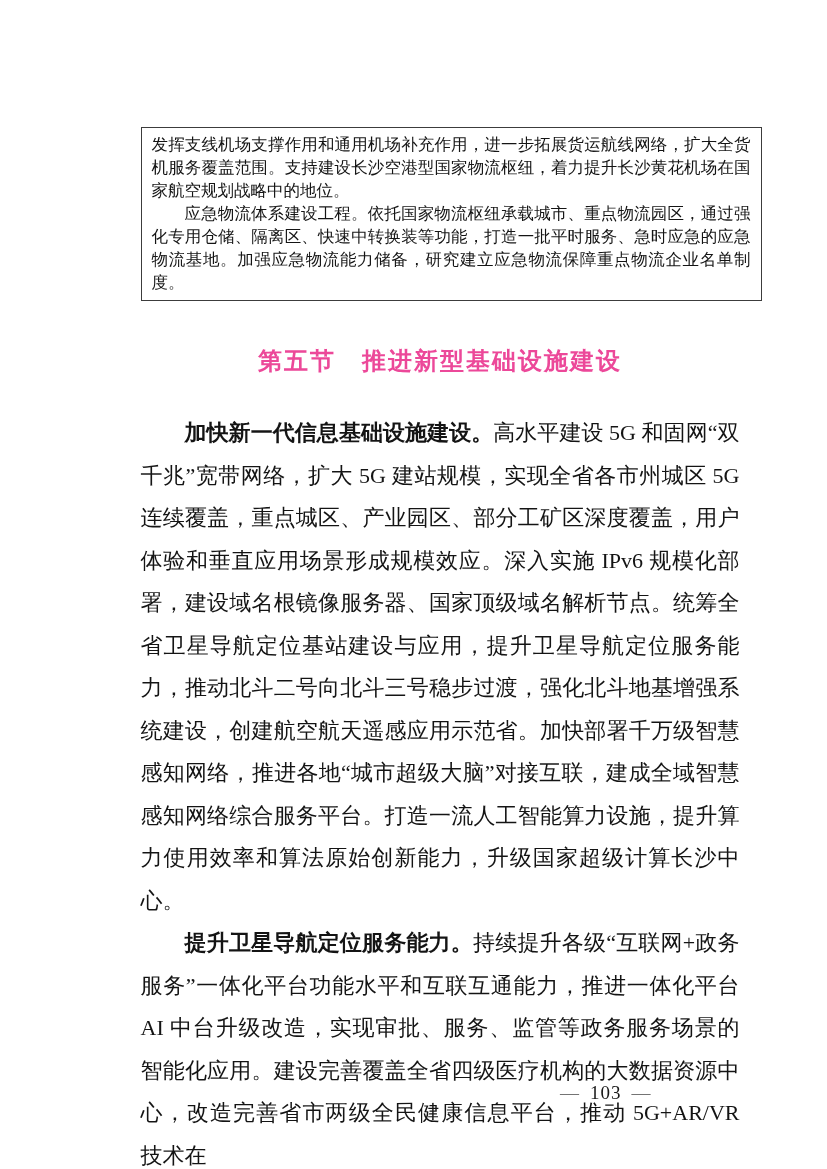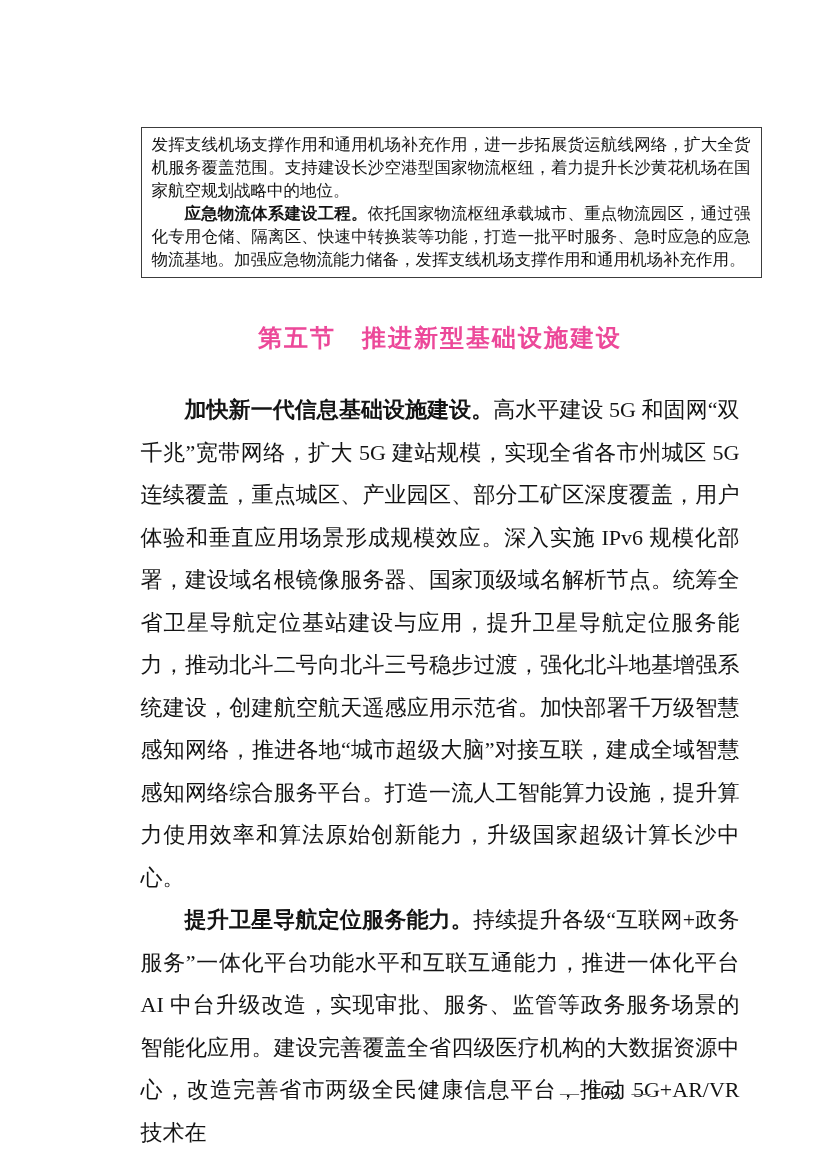--- a/index.html
+++ b/index.html
@@ -31,21 +31,21 @@
     text-align: justify;
     text-justify: inter-ideograph;
   }
   .box-para {
     margin: 0;
   }
   .box-para.indent {
     text-indent: 2em;
   }
   .box-lead {
-    font-weight: 700;
+    font-weight: 400;
     font-family: "Liberation Sans", "DejaVu Sans", sans-serif;
   }
 
   
   .section-heading {
     margin: 44px 0 0 0;
     text-align: center;
     font-size: 24px;
     font-weight: 700;
     letter-spacing: 2px;
@@ -84,21 +84,21 @@
     padding: 0 10px;
   }
 </style>
 </head>
 <body>
 
 <div class="page">
 
   <div class="callout-box">
     <p class="box-para"><span>发挥支线机场支撑作用和通用机场补充作用，进一步拓展货运航线网络，扩大全货机服务覆盖范围。支持建设长沙空港型国家物流枢纽，着力提升长沙黄花机场在国家航空规划战略中的地位。</span></p>
-    <p class="box-para indent"><span class="box-lead">应急物流体系建设工程。</span><span>依托国家物流枢纽承载城市、重点物流园区，通过强化专用仓储、隔离区、快速中转换装等功能，打造一批平时服务、急时应急的应急物流基地。加强应急物流能力储备，发挥支线机场支撑作用和通用机场补充作用。</span></p>
+    <p class="box-para indent"><span class="box-lead">应急物流体系建设工程。</span><span>依托国家物流枢纽承载城市、重点物流园区，通过强化专用仓储、隔离区、快速中转换装等功能，打造一批平时服务、急时应急的应急物流基地。加强应急物流能力储备，研究建立应急物流保障重点物流企业名单制度。</span></p>
   </div>
 
   <h2 class="section-heading">第五节　推进新型基础设施建设</h2>
 
   <div class="body-text">
     <p class="body-para"><span class="para-lead">加快新一代信息基础设施建设。</span><span>高水平建设 5G 和固网“双千兆”宽带网络，扩大 5G 建站规模，实现全省各市州城区 5G 连续覆盖，重点城区、产业园区、部分工矿区深度覆盖，用户体验和垂直应用场景形成规模效应。深入实施 IPv6 规模化部署，建设域名根镜像服务器、国家顶级域名解析节点。统筹全省卫星导航定位基站建设与应用，提升卫星导航定位服务能力，推动北斗二号向北斗三号稳步过渡，强化北斗地基增强系统建设，创建航空航天遥感应用示范省。加快部署千万级智慧感知网络，推进各地“城市超级大脑”对接互联，建成全域智慧感知网络综合服务平台。打造一流人工智能算力设施，提升算力使用效率和算法原始创新能力，升级国家超级计算长沙中心。</span></p>
     <p class="body-para"><span class="para-lead">提升卫星导航定位服务能力。</span><span>持续提升各级“互联网+政务服务”一体化平台功能水平和互联互通能力，推进一体化平台 AI 中台升级改造，实现审批、服务、监管等政务服务场景的智能化应用。建设完善覆盖全省四级医疗机构的大数据资源中心，改造完善省市两级全民健康信息平台，推动 5G+AR/VR 技术在</span></p>
   </div>
 
   <div class="page-number"><span class="dash">—</span><span>103</span><span class="dash">—</span></div>

